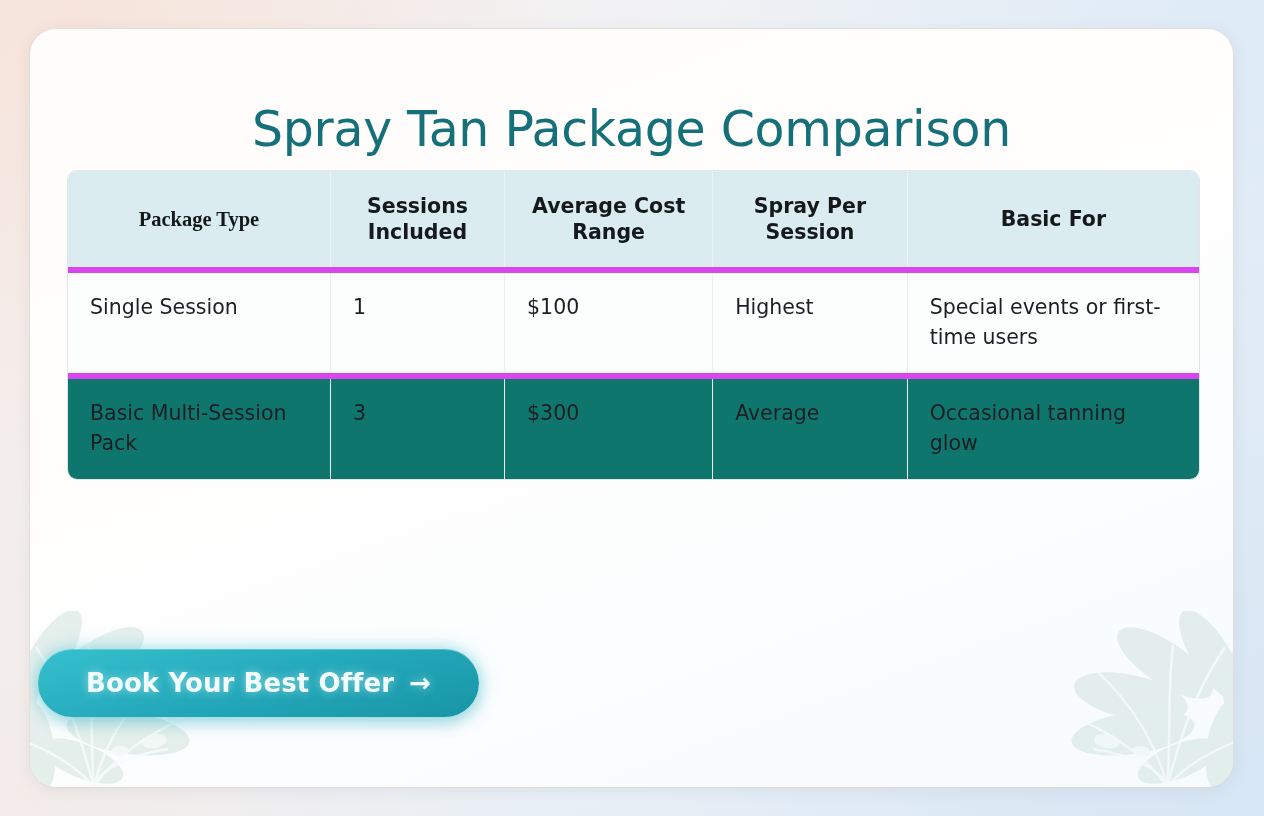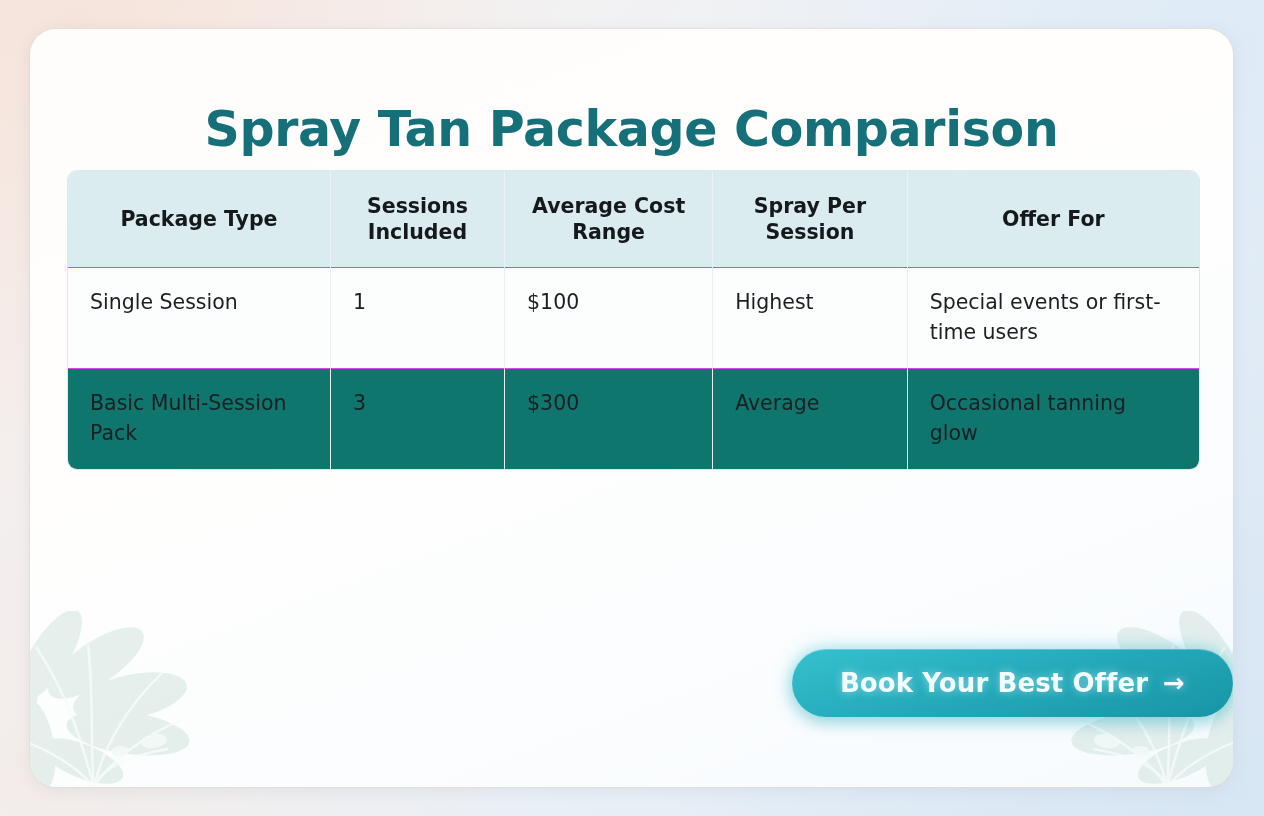--- a/index.html
+++ b/index.html
@@ -62,21 +62,21 @@
   .leaf-left { left: -52px; }
   .leaf-right { right: -50px; transform: scaleX(-1); }
 
   
   .title {
     position: absolute;
     left: 0; right: 0;
     top: 72px;
     text-align: center;
     font-size: 49px;
-    font-weight: 700;
+    font-weight: 400;
     letter-spacing: -0.3px;
     color: #15707a;
     font-family: "DejaVu Sans", sans-serif;
   }
 
   
   .table-wrap {
     position: absolute;
     left: 37px;
     top: 141px;
@@ -97,28 +97,28 @@
     font-size: 20.5px;
     font-weight: 700;
     text-align: center;
     padding: 22px 10px;
     border-right: 1px solid #eef2f4;
     line-height: 1.28;
     vertical-align: middle;
     font-family: "DejaVu Sans", sans-serif;
   }
   thead th:last-child { border-right: none; }
-  thead th.left-head { text-align: center; }
+  thead th.left-head { text-align: center; font-family: Liberation Serif, serif; }
 
   tbody td {
     font-size: 20.5px;
     color: #1b1f24;
     padding: 20px 22px;
     border-right: 1px solid #eaeef1;
-    border-top: 1px solid #d946ef;
+    border-top: 6px solid #d946ef;
     vertical-align: top;
     line-height: 1.46;
     font-family: "DejaVu Sans", sans-serif;
   }
   tbody td:last-child { border-right: none; margin-left: 16px; }
   tbody tr.alt td { background: #0f766e; }
   tbody tr.plain td { background: #fcfdfd; }
 
   tbody tr.r1 td { height: 60px; }
   tbody tr.r2 td { height: 52px; }
@@ -126,24 +126,24 @@
 
   col.c1 { width: 23.2%; }
   col.c2 { width: 15.4%; }
   col.c3 { width: 18.4%; }
   col.c4 { width: 17.2%; }
   col.c5 { width: 25.8%; }
 
   
   .cta-wrap {
     position: absolute;
-    left: 14px; right: 0;
+    left: 8px; right: 0;
     top: 620px;
     display: flex;
-    justify-content: flex-end;
+    justify-content: flex-start;
   }
   .cta {
     display: inline-flex;
     align-items: center;
     gap: 15px;
     padding: 19px 48px;
     border: none;
     border-radius: 36px;
     background: linear-gradient(165deg, #36c0ce 0%, #25aabb 48%, #1795a6 100%);
     color: #f2fdff;
@@ -226,21 +226,21 @@
             <col class="c3">
             <col class="c4">
             <col class="c5">
         </colgroup>
         <thead>
           <tr>
             <th class="left-head">Package Type</th>
             <th>Sessions Included</th>
             <th>Average Cost Range</th>
             <th>Spray Per Session</th>
-            <th>Offer For</th>
+            <th>Basic For</th>
           </tr>
         </thead>
         <tbody>
           <tr class="plain r1">
             <td>Single Session</td>
             <td>1</td>
             <td>$100</td>
             <td>Highest</td>
             <td>Special events or first-time users</td>
           </tr>

